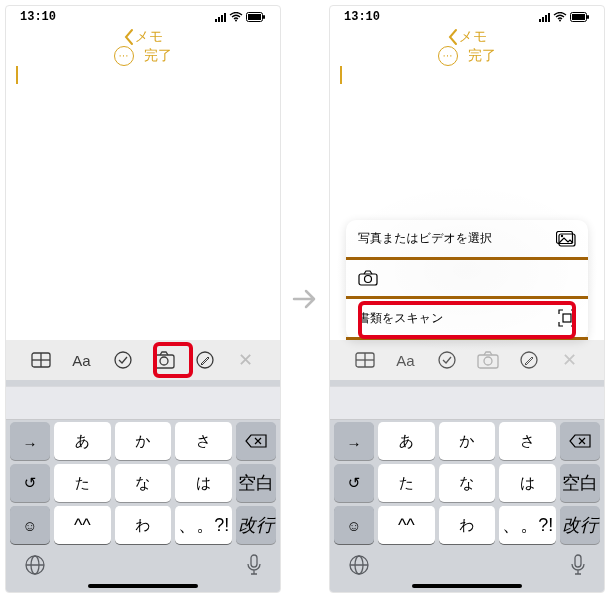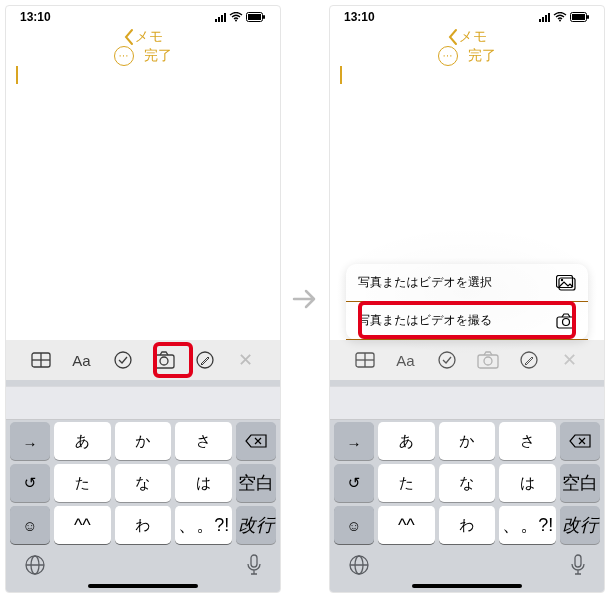--- a/index.html
+++ b/index.html
@@ -26,20 +26,21 @@
   }
   .status-bar {
     height: 22px;
     display: flex;
     justify-content: space-between;
     align-items: center;
     padding: 0 14px;
     font-size: 12px;
     font-weight: 600;
     color: #000;
+    font-family: Liberation Mono, monospace;
   }
   .status-right { display: flex; align-items: center; gap: 3px; }
   .bars { display: inline-flex; align-items: flex-end; gap: 1px; }
   .bars span { width: 2px; background: #000; display: inline-block; }
   .bars span:nth-child(1){height:3px} .bars span:nth-child(2){height:5px}
   .bars span:nth-child(3){height:7px} .bars span:nth-child(4){height:9px}
   .nav {
     height: 34px;
     display: flex;
     justify-content: space-between;
@@ -76,21 +77,21 @@
     content:"";
     position:absolute;
     left:-24px; right:-24px; top:-40px; bottom:-20px;
     background: radial-gradient(closest-side, rgba(0,0,0,0.02), rgba(0,0,0,0));
     border-radius: 24px;
     z-index:-1;
   }
   .popup-item {
     display: flex; justify-content: space-between; align-items: center;
     padding: 10px 12px; font-size: 12px;
-    border-bottom: 1px solid #a16207;
+    border-bottom: 3px solid #a16207;
   }
   .popup-item:last-child { border-bottom: none; }
   .popup-hi {
     position: absolute; border: 4px solid #e2001a; border-radius: 6px;
     left: 12px; right: 12px; height: 38px; bottom: 1px; pointer-events: none;
   }
   .format-bar {
     height: 40px;
     background: #ececec;
     display: flex; align-items: center; justify-content: space-around;
@@ -310,25 +311,31 @@
       <div class="popup-item">
         <span>写真またはビデオを選択</span>
         <svg width="20" height="16">
             <rect x="3" y="3" width="16" height="12" rx="2" stroke="#000" fill="none" stroke-width="1.2"></rect>
             <rect x="0.5" y="0.5" width="16" height="12" rx="2" stroke="#000" fill="none" stroke-width="1.2"></rect>
             <circle cx="6" cy="5" r="1.2" fill="#000"></circle>
             <path d="M3 12 L8 7 L12 11 L14 9 L17 12" stroke="#000" fill="none" stroke-width="1.2"></path>
           </svg>
       </div>
       <div class="popup-item">
-        <span>写真またはビデオを撮る</span>
         <svg width="20" height="16">
             <rect x="1" y="4" width="18" height="11" rx="2" stroke="#000" fill="none" stroke-width="1.2"></rect>
             <path d="M6 4 L8 1 L12 1 L14 4" stroke="#000" fill="none" stroke-width="1.2"></path>
             <circle cx="10" cy="9" r="3.5" stroke="#000" fill="none" stroke-width="1.2"></circle>
+          </svg>
+      </div>
+      <div class="popup-item">
+        <span>書類をスキャン</span>
+        <svg width="18" height="18">
+            <path d="M1 5 L1 1 L5 1 M13 1 L17 1 L17 5 M17 13 L17 17 L13 17 M5 17 L1 17 L1 13" stroke="#000" fill="none" stroke-width="1.2"></path>
+            <rect x="5" y="5" width="8" height="8" stroke="#000" fill="none" stroke-width="1.2"></rect>
           </svg>
       </div>
       <div class="popup-hi"></div>
     </div>
   </div>
   <div class="format-bar" style="opacity:0.85">
     <span class="fb-item">
         <svg width="20" height="16">
           <rect x="1" y="1" width="18" height="14" rx="2" stroke="#3b3b3b" fill="none" stroke-width="1.3"></rect>
           <line x1="10" y1="1" x2="10" y2="15" stroke="#3b3b3b" stroke-width="1.3"></line>

